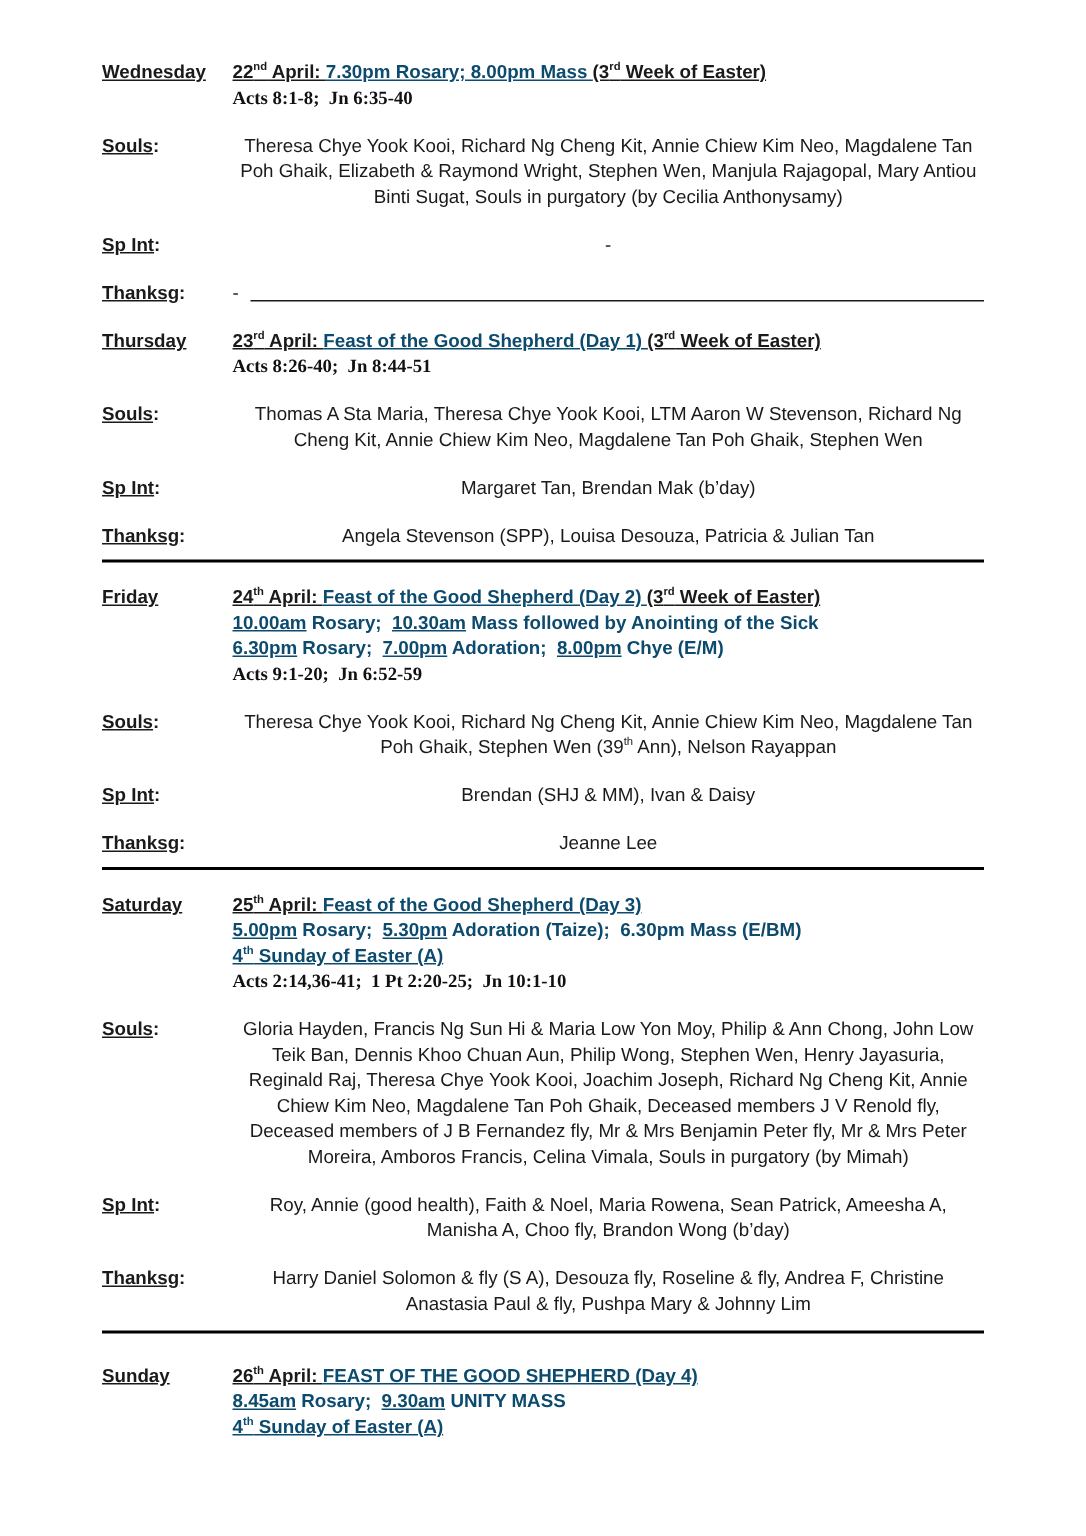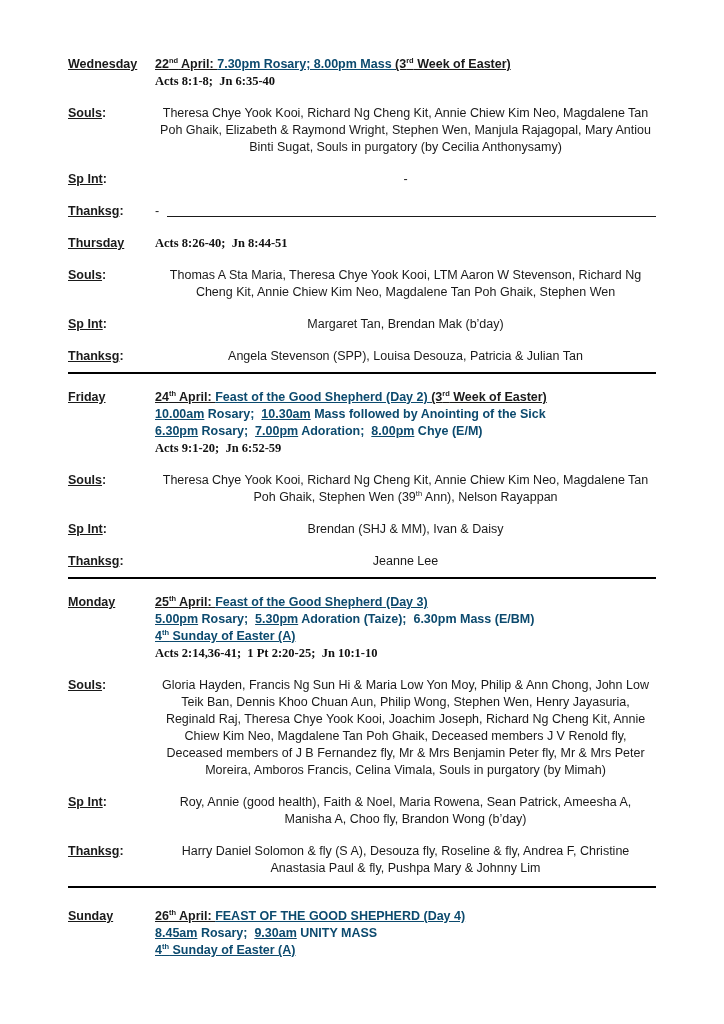--- a/index.html
+++ b/index.html
@@ -19,21 +19,21 @@
   .page {
     padding: 40px 68px 0 68px;
     box-sizing: border-box;
     width: 724px;
   }
   .row {
     display: grid;
     grid-template-columns: 87px 1fr;
     margin-top: 15px;
   }
-  .section:first-child .row:first-child { margin-top: 16px; }
+  .section:first-child .row:first-child { margin-top: 0; }
   .lbl {
     font-weight: 700;
     line-height: 17px;
     white-space: nowrap;
   }
   .lbl .w { text-decoration: underline; }
   .hline {
     font-weight: 700;
     line-height: 17px;
     white-space: pre-wrap;
@@ -99,20 +99,21 @@
         <div class="val with-rule">
           <span class="txt">-</span>
           <div class="tab-rule"></div>
         </div>
       </div>
     </div>
     <div class="section">
       <div class="row">
         <div class="lbl"><span class="w">Thursday</span></div>
         <div>
+          <div class="hline"><span class="seg u">23<sup>rd</sup> April: </span><span class="seg red u">Feast of the Good Shepherd (Day 1) </span><span class="seg u">(3<sup>rd</sup> Week of Easter)</span></div>
           <div class="scripture">Acts 8:26-40;  Jn 8:44-51</div>
         </div>
       </div>
       <div class="row">
         <div class="lbl"><span class="w">Souls</span>:</div>
         <div class="val"><span class="txt">Thomas A Sta Maria, Theresa Chye Yook Kooi, LTM Aaron W Stevenson, Richard Ng Cheng Kit,  Annie Chiew Kim Neo, Magdalene Tan Poh Ghaik, Stephen Wen</span></div>
       </div>
       <div class="row">
         <div class="lbl"><span class="w">Sp Int</span>:</div>
         <div class="val"><span class="txt">Margaret Tan, Brendan Mak (b’day)</span></div>
@@ -142,21 +143,21 @@
         <div class="val"><span class="txt">Brendan (SHJ &amp; MM), Ivan &amp; Daisy</span></div>
       </div>
       <div class="row">
         <div class="lbl"><span class="w">Thanksg</span>:</div>
         <div class="val"><span class="txt">Jeanne Lee</span></div>
       </div>
     </div>
     <div class="divider"></div>
     <div class="section">
       <div class="row">
-        <div class="lbl"><span class="w">Monday</span></div>
+        <div class="lbl"><span class="w">Saturday</span></div>
         <div>
           <div class="hline"><span class="seg u">25<sup>th</sup> April: </span><span class="seg red u">Feast of the Good Shepherd (Day 3)</span></div>
           <div class="hline"><span class="seg red u">5.00pm</span><span class="seg red"> Rosary;  </span><span class="seg red u">5.30pm</span><span class="seg red"> Adoration (Taize);  6.30pm Mass (E/BM)</span></div>
           <div class="hline"><span class="seg red u">4<sup>th</sup> Sunday of Easter (A)</span></div>
           <div class="scripture">Acts 2:14,36-41;  1 Pt 2:20-25;  Jn 10:1-10</div>
         </div>
       </div>
       <div class="row">
         <div class="lbl"><span class="w">Souls</span>:</div>
         <div class="val"><span class="txt">Gloria Hayden, Francis Ng Sun Hi &amp; Maria Low Yon Moy, Philip &amp; Ann Chong, John Low Teik Ban, Dennis Khoo Chuan Aun, Philip Wong, Stephen Wen, Henry Jayasuria, Reginald Raj, Theresa Chye Yook Kooi, Joachim Joseph, Richard Ng Cheng Kit, Annie Chiew Kim Neo, Magdalene Tan Poh Ghaik, Deceased members J V Renold fly, Deceased members of J B Fernandez fly, Mr &amp; Mrs Benjamin Peter fly, Mr &amp; Mrs Peter Moreira, Amboros Francis, Celina Vimala, Souls in purgatory (by Mimah)</span></div>

